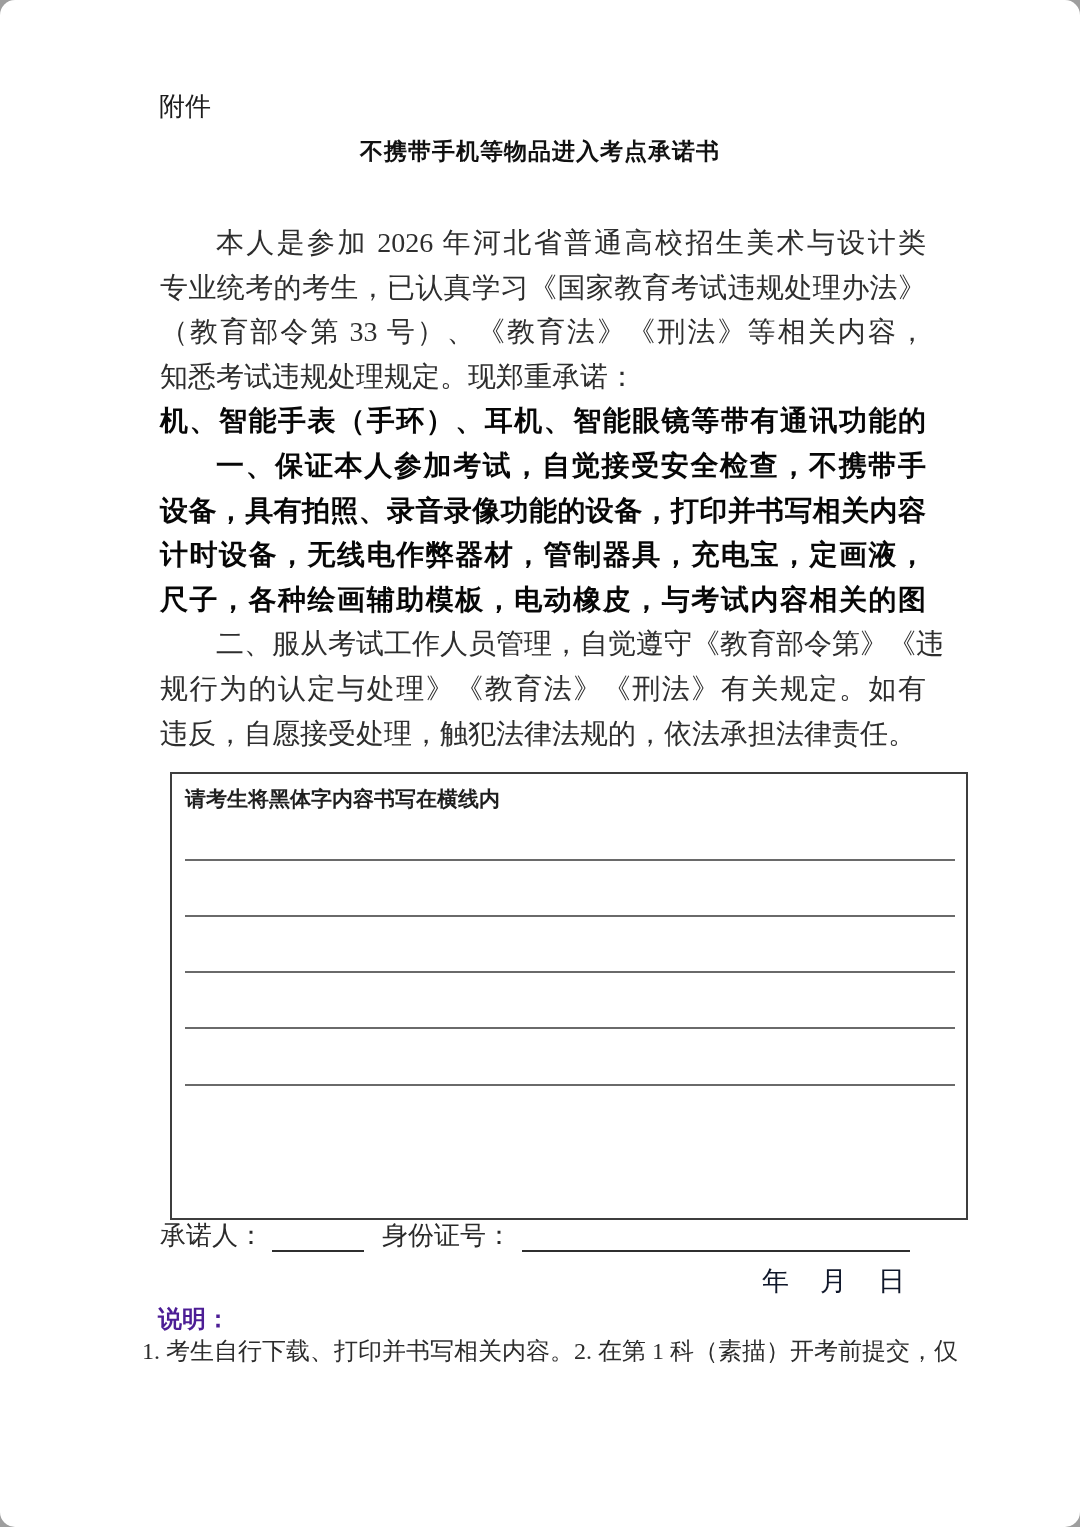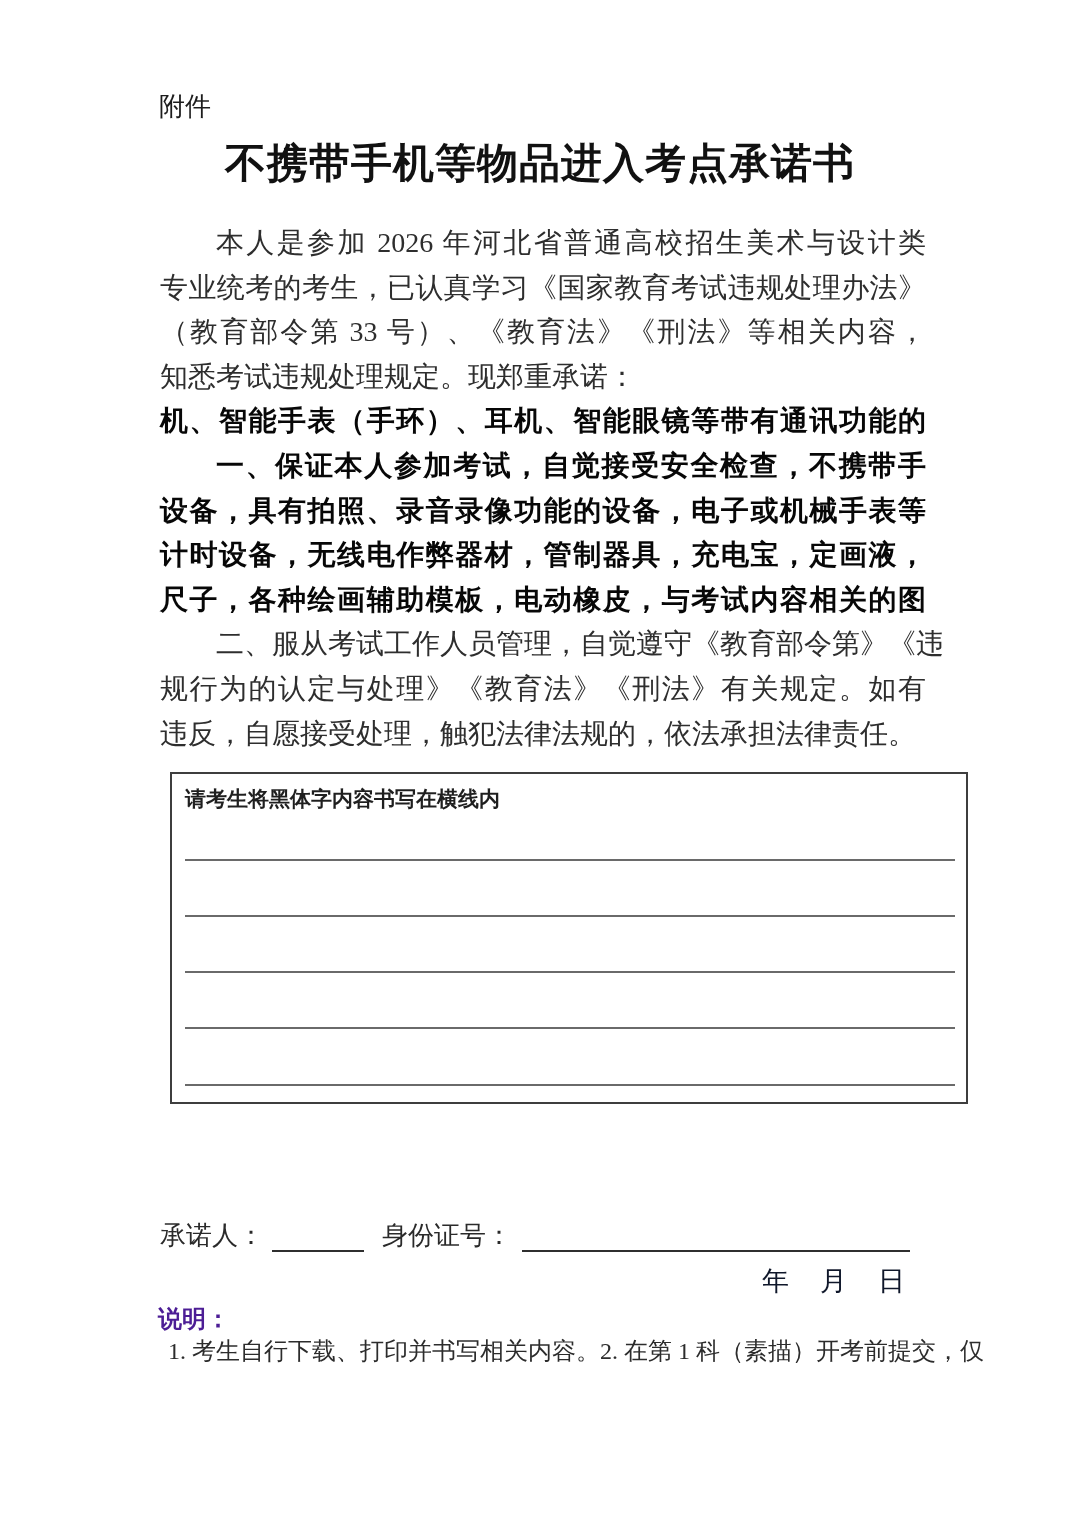--- a/index.html
+++ b/index.html
@@ -4,34 +4,35 @@
 <style>
   html,body{margin:0;padding:0;background:#9e9e9e;}
   .page{
     position:relative;
     width:1080px;height:1527px;
     margin:0 auto;
     background:#ffffff;
     overflow:hidden;
     font-family:"Liberation Serif", serif;
     color:#222;
+    border-radius:15px;
   }
   .abs{position:absolute;}
 
   
   .attachment{
     left:159px;top:92px;
     font-family:"Liberation Sans", sans-serif;
     font-size:26px;line-height:1.1;color:#1c1c1c;
   }
   .doc-title{
     left:0;top:136px;width:100%;
     text-align:center;
     font-family:"Liberation Sans", sans-serif;
-    font-weight:600;font-size:41px;color:#111;
+    font-weight:600;font-size:23px;color:#111;
     letter-spacing:1px;
   }
 
   
   .body-text{
     left:160px;top:197px;width:766px;
     font-size:28px;line-height:44.6px;margin-top:24px;
   }
   .para{margin:0;padding:0;}
   .line{
@@ -39,21 +40,21 @@
     text-align-last:justify;
     white-space:nowrap;
   }
   .line.last{text-align-last:left;}
   .para .line.first{text-indent:2em;}
   .kai{font-family:"Liberation Serif", serif;color:#2e2e2e;font-weight:400;}
   .hei-bold{font-family:"Liberation Sans", sans-serif;color:#070707;font-weight:700;}
 
   
   .writing-box{
-    left:170px;top:772px;width:798px;height:332px;
+    left:170px;top:772px;width:798px;height:448px;
     border:2px solid #3e3e3e;box-sizing:border-box;
     background:#fff;
   }
   .writing-box-label{
     position:absolute;left:13px;top:11px;
     font-family:"Liberation Sans", sans-serif;
     font-weight:600;font-size:21px;color:#1f1f1f;
   }
   .writing-line{
     position:absolute;left:13px;width:770px;height:0;
@@ -87,21 +88,21 @@
     letter-spacing:2px;
   }
 
   
   .notes-heading{
     left:158px;top:1303px;
     font-family:"Liberation Sans", sans-serif;
     font-weight:600;font-size:24px;color:#4c1d95;
   }
   .notes-body{
-    left:168px;top:1334px;width:810px;
+    left:142px;top:1334px;width:810px;
     font-size:24px;line-height:34.5px;color:#2c2c2c;
   }
   .note-line{white-space:nowrap;}
 </style>
 </head>
 <body>
 
 <div class="page">
 
   <div class="abs attachment">附件</div>
@@ -113,21 +114,21 @@
 
     <div class="line first">本人是参加 2026 年河北省普通高校招生美术与设计类</div>
         <div class="line">专业统考的考生，已认真学习《国家教育考试违规处理办法》</div>
         <div class="line">（教育部令第 33 号）、《教育法》《刑法》等相关内容，</div>
         <div class="line last">知悉考试违规处理规定。现郑重承诺：</div>
       </div>
     <div class="para hei-bold">
 
     <div class="line">机、智能手表（手环）、耳机、智能眼镜等带有通讯功能的</div>
         <div class="line first">一、保证本人参加考试，自觉接受安全检查，不携带手</div>
-        <div class="line">设备，具有拍照、录音录像功能的设备，电子或机械手表等</div>
+        <div class="line">设备，具有拍照、录音录像功能的设备，打印并书写相关内容</div>
         <div class="line">计时设备，无线电作弊器材，管制器具，充电宝，定画液，</div>
         <div class="line">尺子，各种绘画辅助模板，电动橡皮，与考试内容相关的图</div>
       </div>
     <div class="para kai">
 
     <div class="line first">二、服从考试工作人员管理，自觉遵守《教育部令第》《违</div>
         <div class="line">规行为的认定与处理》《教育法》《刑法》有关规定。如有</div>
         <div class="line last">违反，自愿接受处理，触犯法律法规的，依法承担法律责任。</div>
       </div>
   </div>

